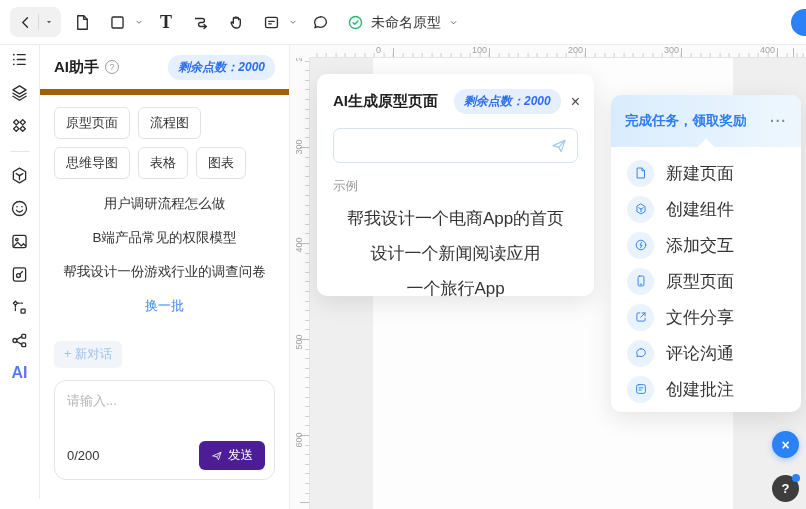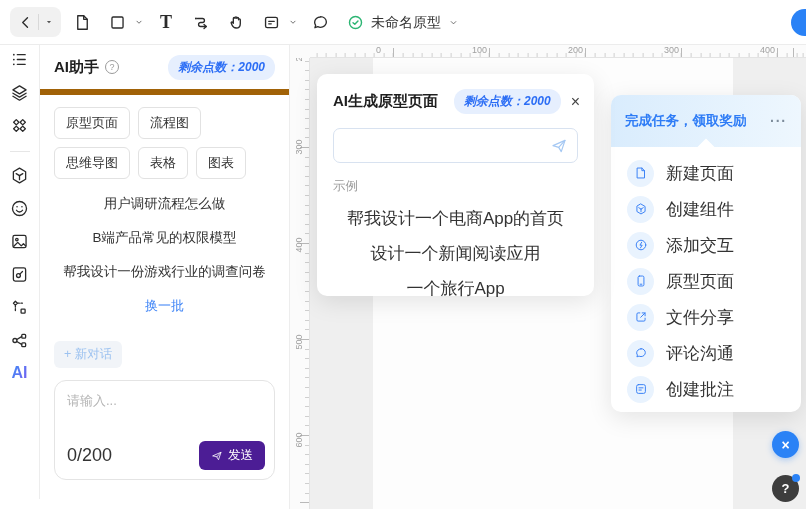--- a/index.html
+++ b/index.html
@@ -49,21 +49,21 @@
               padding:6px 11px; cursor:pointer; font-family:inherit; }
   .hint { margin-top:16px; text-align:center; font-size:13px; color:#9a9a9a; }
   .suggestion { margin-top:16px; text-align:center; font-size:13.5px; color:#333; cursor:pointer; }
   .refresh { margin-top:16px; text-align:center; font-size:13px; color:#3b82f6; cursor:pointer; }
   .new-chat { margin-top:26px; display:inline-block; background:#f1f4f8; color:#9cc2f0; font-size:12.5px;
               border-radius:6px; padding:5px 10px; cursor:pointer; }
   .chat-card { margin-top:12px; border:1px solid #e4e4e4; border-radius:12px; height:100px; position:relative; padding:11px 12px; }
   .chat-input { width:100%; height:42px; border:none; outline:none; resize:none; font-family:inherit; font-size:13px; color:#333; background:transparent; }
   .chat-input::placeholder { color:#b5b5b5; }
   .chat-card-bottom { position:absolute; left:12px; right:9px; bottom:9px; display:flex; align-items:center; justify-content:space-between; }
-  .char-count { font-size:18px; color:#333; }
+  .char-count { font-size:13px; color:#333; }
   .send-btn { background:#4c1d95; color:#fff; border:none; border-radius:6px; font-size:12.5px; font-family:inherit;
               padding:6px 12px; display:flex; align-items:center; gap:5px; cursor:pointer; }
   .send-btn svg { width:12px; height:12px; stroke:#fff; fill:none; stroke-width:1.6; stroke-linecap:round; stroke-linejoin:round; }
 
   
   .canvas { position:absolute; top:45px; left:290px; width:516px; height:464px; background:#efefef; overflow:hidden; }
   .artboard { position:absolute; left:83px; top:13px; width:360px; height:451px; background:#fdfdfd; }
   .ruler-corner { position:absolute; left:0; top:0; width:20px; height:13px; background:#fbfbfb; z-index:6; }
   .h-ruler { position:absolute; left:20px; top:0; right:0; height:13px; background:#fbfbfb; border-bottom:1px solid #e3e3e3; z-index:6; overflow:hidden; }
   .h-minor { position:absolute; left:0; right:0; bottom:0; height:4px;

